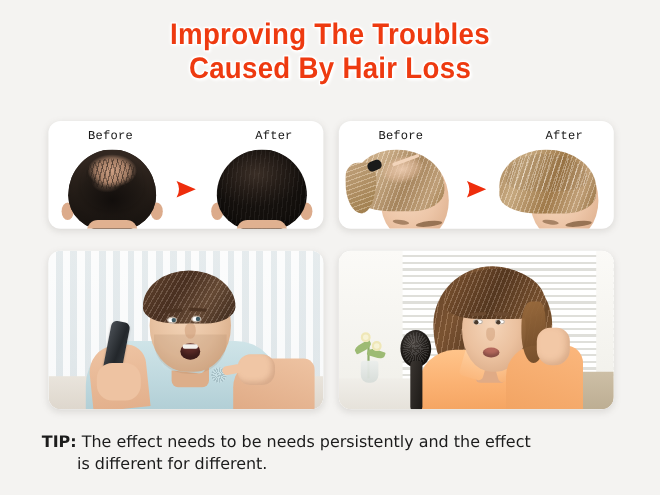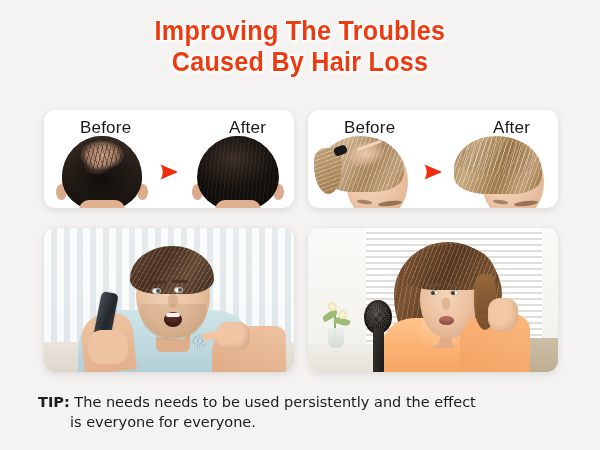--- a/index.html
+++ b/index.html
@@ -55,23 +55,23 @@
   .card-br { left: 308px; top: 228px; width: 250px; height: 144px; }
 
   
   .ba-labels {
     position: absolute;
     top: 8px; left: 0; width: 100%;
     height: 16px;
   }
   .ba-label {
     position: absolute;
-    font-size: 17px;
+    font-size: 11px;
     color: #1a1a1a;
-    font-family: Liberation Sans, sans-serif;
+    font-family: Liberation Mono, monospace;
     letter-spacing: 0.2px;
     white-space: nowrap;
   }
   .ba-label.before { left: 36px; }
   .ba-label.after  { right: 28px; }
 
   .ba-stage {
     position: absolute;
     top: 26px; left: 0; width: 100%; height: 72px;
   }
@@ -689,15 +689,15 @@
     <div class="w-hand"></div>
     <div class="brush">
       <div class="head"></div>
       <div class="handle"></div>
     </div>
   </div>
 </div>
 
 <div class="tip">
   <span class="tip-label">TIP:</span>
-  <span>The needs needs to be used persistently and the effect</span>
-  <span class="tip-line2">is everyone for everyone.</span>
+  <span>The effect needs to be needs persistently and the effect</span>
+  <span class="tip-line2">is different for different.</span>
 </div>
 
 </body></html>

